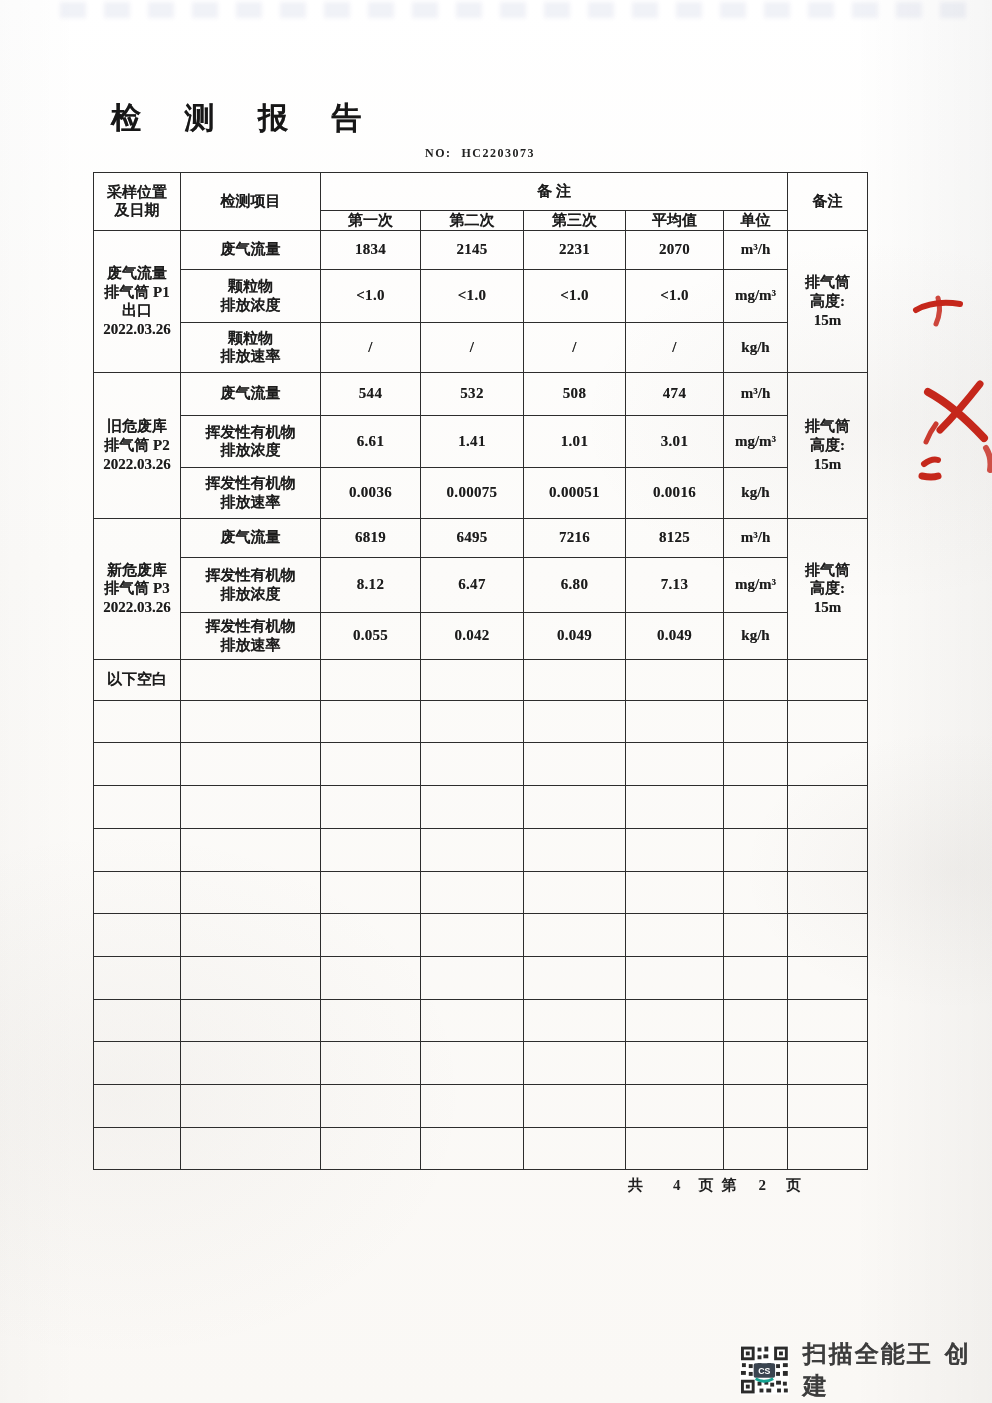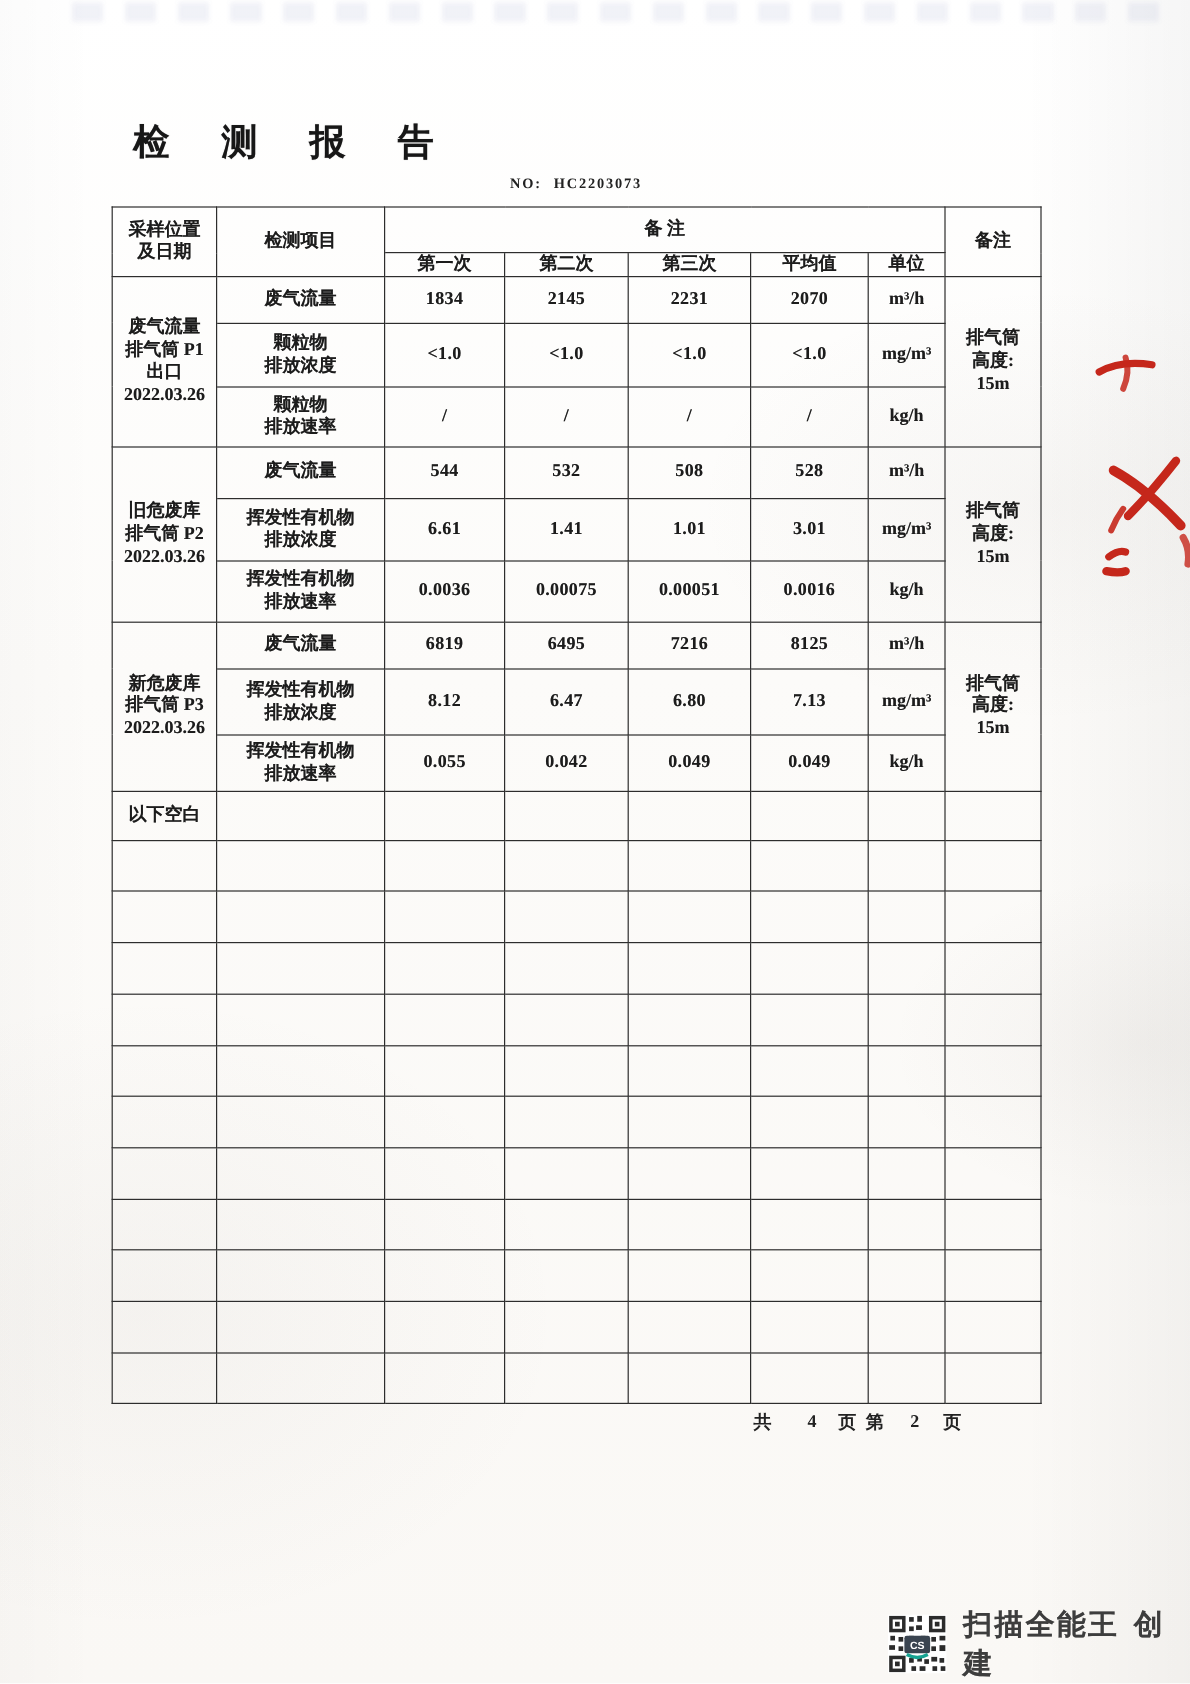--- a/index.html
+++ b/index.html
@@ -170,21 +170,21 @@
       <tr style="height:43px">
         <td rowspan="3" class="loc">
           <div class="ln">旧危废库</div>
           <div class="ln">排气筒 P2</div>
           <div class="ln">2022.03.26</div>
         </td>
         <td class="item">废气流量</td>
         <td class="val">544</td>
         <td class="val">532</td>
         <td class="val">508</td>
-        <td class="val">528</td>
+        <td class="val">474</td>
         <td class="unit">m³/h</td>
         <td rowspan="3" class="remark">
           <div>排气筒</div>
           <div>高度:</div>
           <div>15m</div>
         </td>
       </tr>
       <tr style="height:52px">
         <td class="item">
           <div>挥发性有机物</div>

